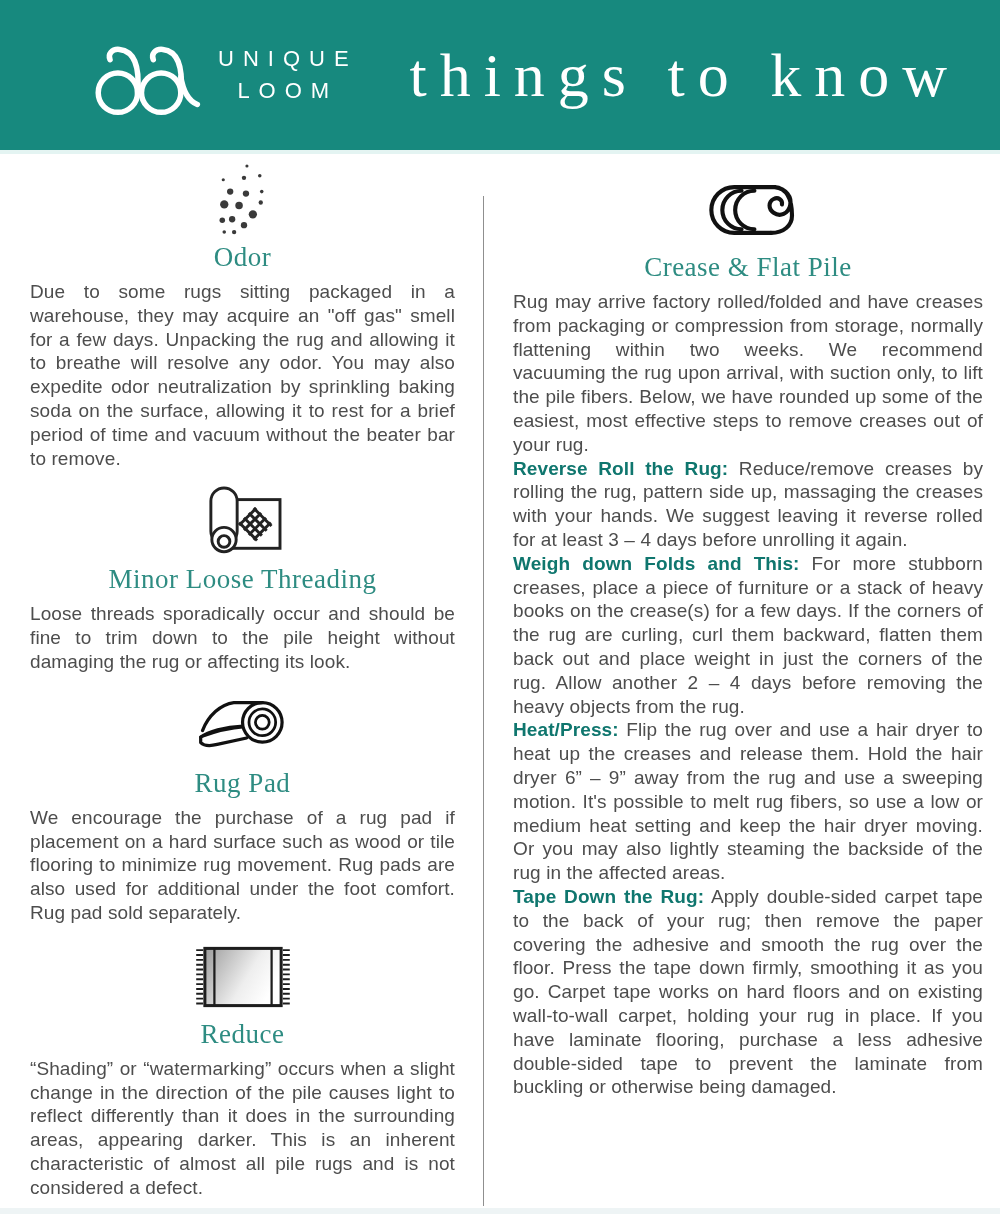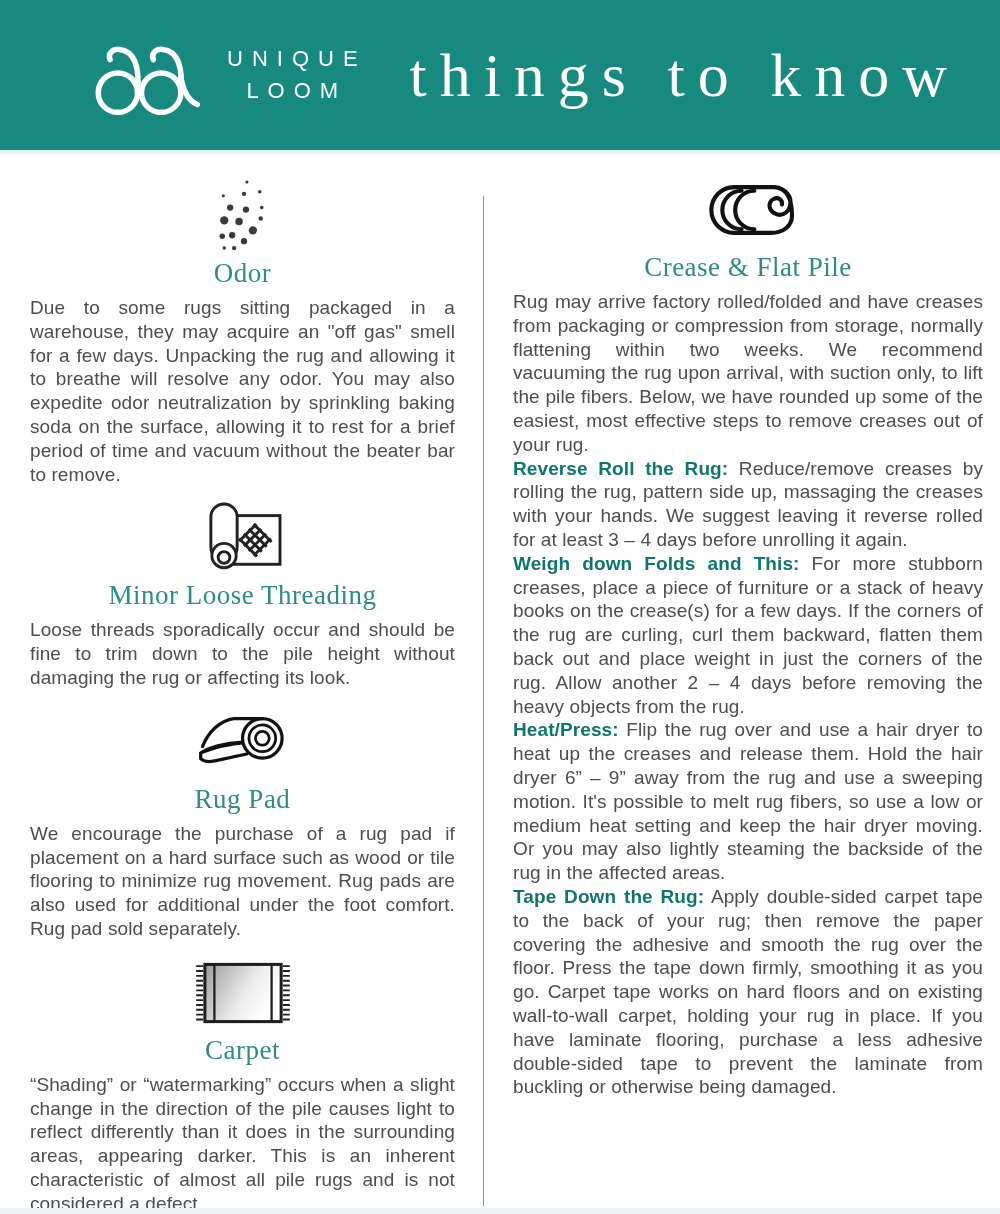--- a/index.html
+++ b/index.html
@@ -17,21 +17,21 @@
     background:#17897e;
     display:flex;
     align-items:center;
     border-bottom:4px solid #e4f4f2;
     box-sizing:content-box;
   }
   .logo-group{
     display:flex;
     align-items:center;
     margin-left:88px;
-    gap:21px;
+    gap:12px;
   }
   .brand-text{
     color:#ffffff;
     font-size:22px;
     letter-spacing:9px;
     line-height:1.45;
     text-align:center;
     font-weight:400;
   }
   .page-title{
@@ -44,21 +44,21 @@
     white-space:nowrap;
   }
   
   .content{
     display:flex;
     align-items:flex-start;
   }
   .col{box-sizing:border-box;}
   .col-left{
     width:483px;
-    padding:24px 28px 0 30px;
+    padding:8px 28px 0 30px;
   }
   .col-right{
     width:517px;
     padding:18px 17px 0 30px;
   }
   .divider{
     position:absolute;
     left:483px;
     top:196px;
     bottom:8px;
@@ -200,21 +200,21 @@
             </linearGradient>
           </defs>
           <rect x="16" y="7" width="88" height="66" fill="url(#shadeGrad)" stroke="#1d1d1d" stroke-width="3.5"></rect>
           <line x1="27" y1="7" x2="27" y2="73" stroke="#1d1d1d" stroke-width="2.6"></line>
           <line x1="93" y1="7" x2="93" y2="73" stroke="#1d1d1d" stroke-width="2.6"></line>
           <rect x="27" y="7" width="8" height="66" fill="#ffffff" opacity="0"></rect>
           <path stroke="#1d1d1d" stroke-width="2.2" d="M6 9 H14 M6 14.6 H14 M6 20.2 H14 M6 25.8 H14 M6 31.4 H14 M6 37 H14 M6 42.6 H14 M6 48.2 H14 M6 53.8 H14 M6 59.4 H14 M6 65 H14 M6 70.6 H14"></path>
           <path stroke="#1d1d1d" stroke-width="2.2" d="M106 9 H114 M106 14.6 H114 M106 20.2 H114 M106 25.8 H114 M106 31.4 H114 M106 37 H114 M106 42.6 H114 M106 48.2 H114 M106 53.8 H114 M106 59.4 H114 M106 65 H114 M106 70.6 H114"></path>
         </svg>
       </div>
-      <h2 class="section-title">Carpet</h2>
+      <h2 class="section-title">Reduce</h2>
       <p>“Shading” or “watermarking” occurs when a slight change in the direction of the pile causes light to reflect differently than it does in the surrounding areas, appearing darker. This is an inherent characteristic of almost all pile rugs and is not considered a defect.</p>
     </div>
 
   </div>
 
   <div class="col col-right">
 
     <div class="section">
       <div class="icon-wrap">
         <svg width="104" height="66" viewBox="0 0 110 72" fill="none" stroke="#111111" stroke-width="4.5" stroke-linecap="round">

